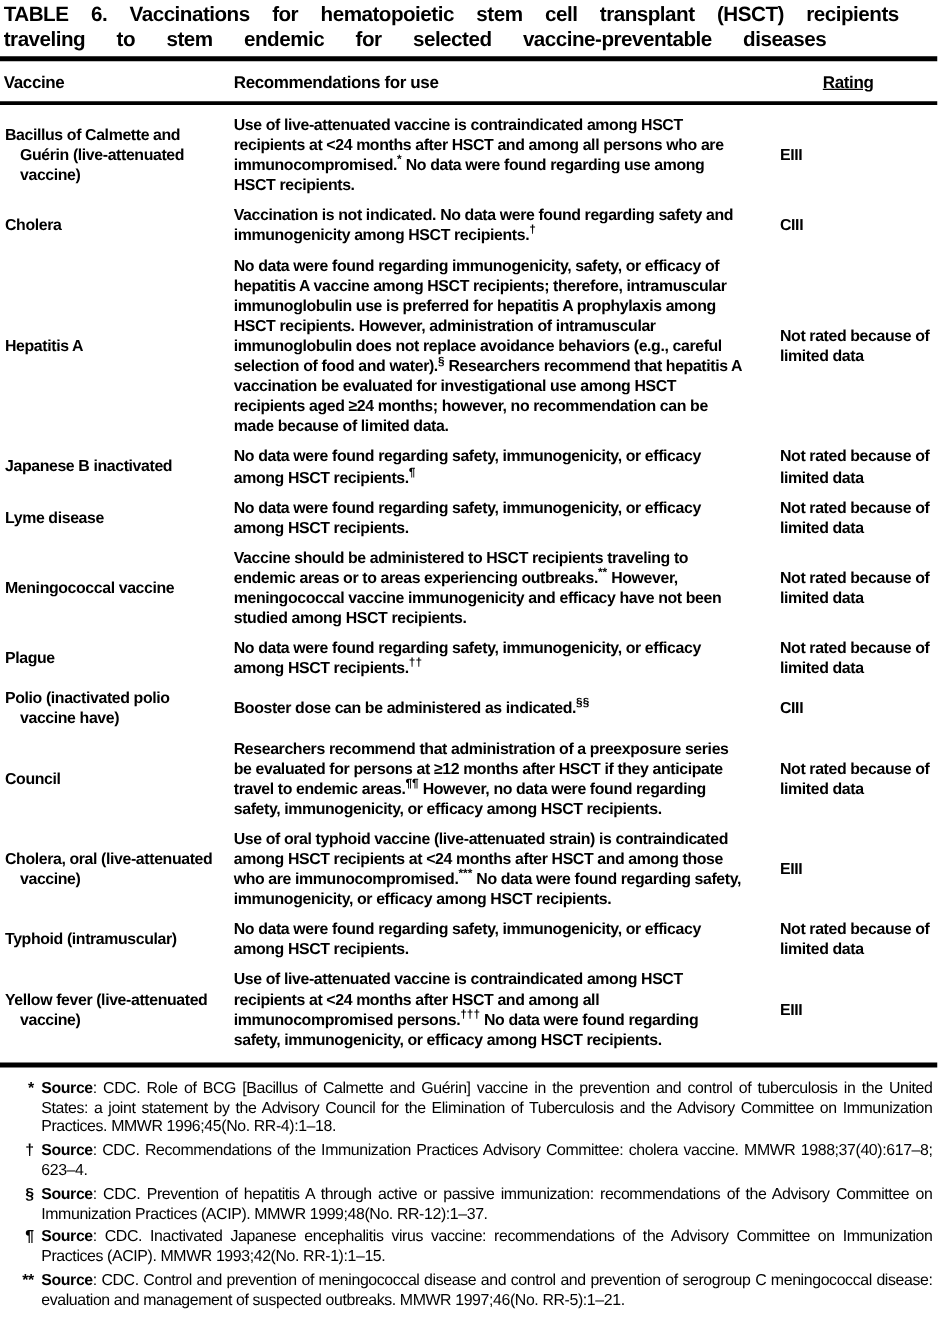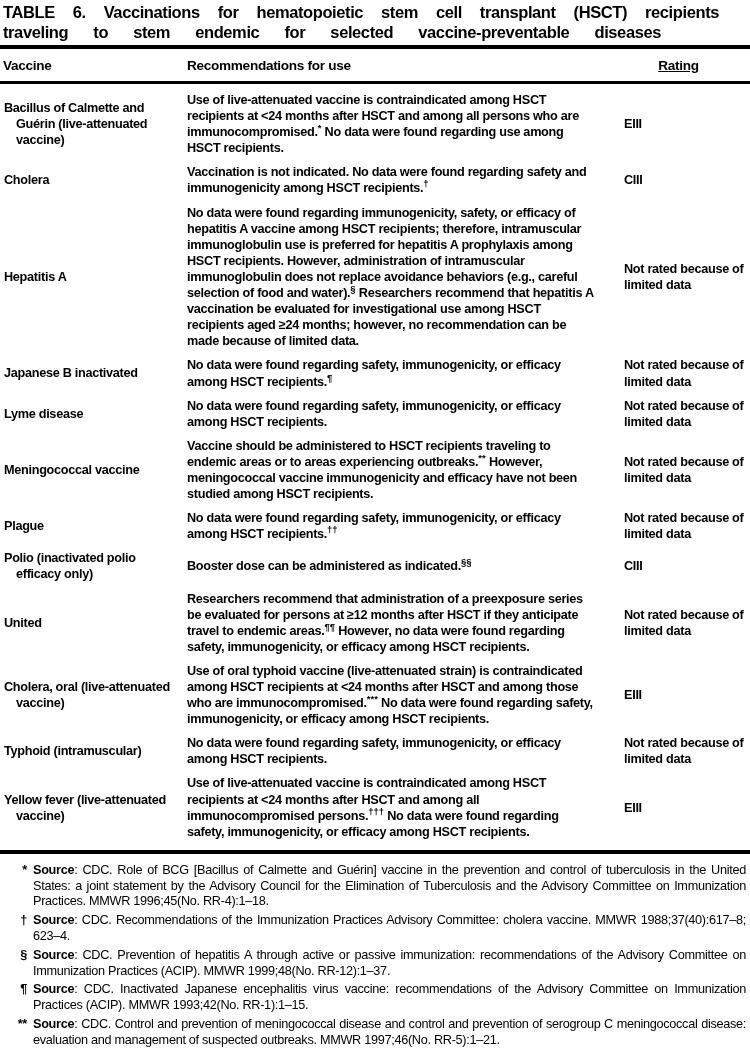--- a/index.html
+++ b/index.html
@@ -137,27 +137,27 @@
     <div class="cell rating-cell">Not rated because of limited data</div>
   </div>
 
   <div class="row">
     <div class="cell vaccine-cell">Plague</div>
     <div class="cell rec-cell">No data were found regarding safety, immunogenicity, or efficacy among HSCT recipients.<sup>††</sup></div>
     <div class="cell rating-cell">Not rated because of limited data</div>
   </div>
 
   <div class="row">
-    <div class="cell vaccine-cell">Polio (inactivated polio efficacy only)</div>
+    <div class="cell vaccine-cell">Polio (inactivated polio vaccine have)</div>
     <div class="cell rec-cell">Booster dose can be administered as indicated.<sup>§§</sup></div>
     <div class="cell rating-cell">CIII</div>
   </div>
 
   <div class="row">
-    <div class="cell vaccine-cell">United</div>
+    <div class="cell vaccine-cell">Council</div>
     <div class="cell rec-cell">Researchers recommend that administration of a preexposure series be evaluated for persons at ≥12 months after HSCT if they anticipate travel to endemic areas.<sup>¶¶</sup> However, no data were found regarding safety, immunogenicity, or efficacy among HSCT recipients.</div>
     <div class="cell rating-cell">Not rated because of limited data</div>
   </div>
 
   <div class="row">
     <div class="cell vaccine-cell">Cholera, oral (live-attenuated vaccine)</div>
     <div class="cell rec-cell">Use of oral typhoid vaccine (live-attenuated strain) is contraindicated among HSCT recipients at &lt;24 months after HSCT and among those who are immunocompromised.<sup>***</sup> No data were found regarding safety, immunogenicity, or efficacy among HSCT recipients.</div>
     <div class="cell rating-cell">EIII</div>
   </div>
 

